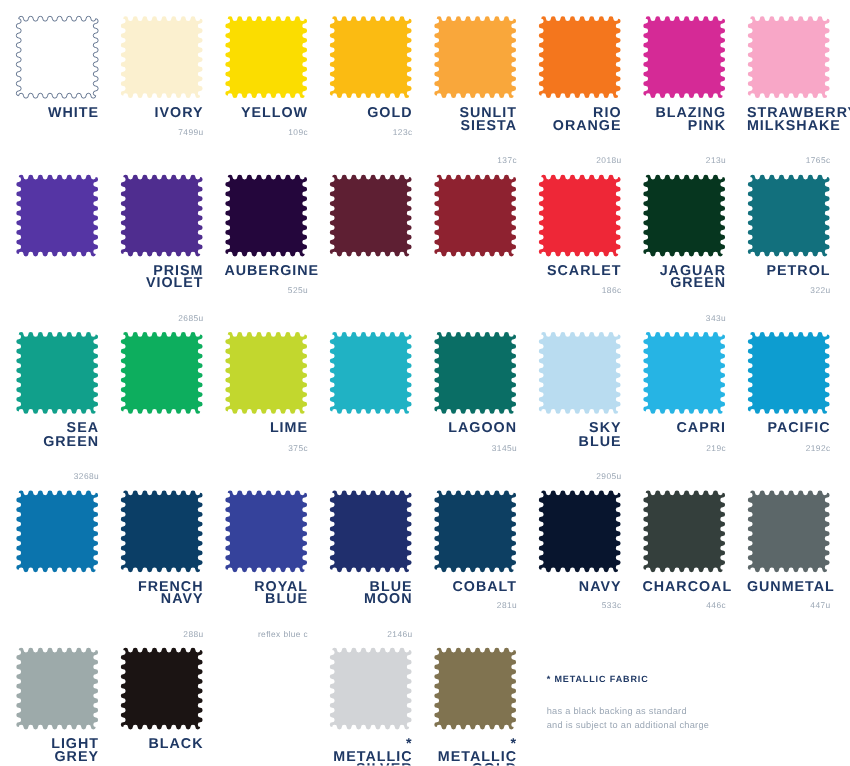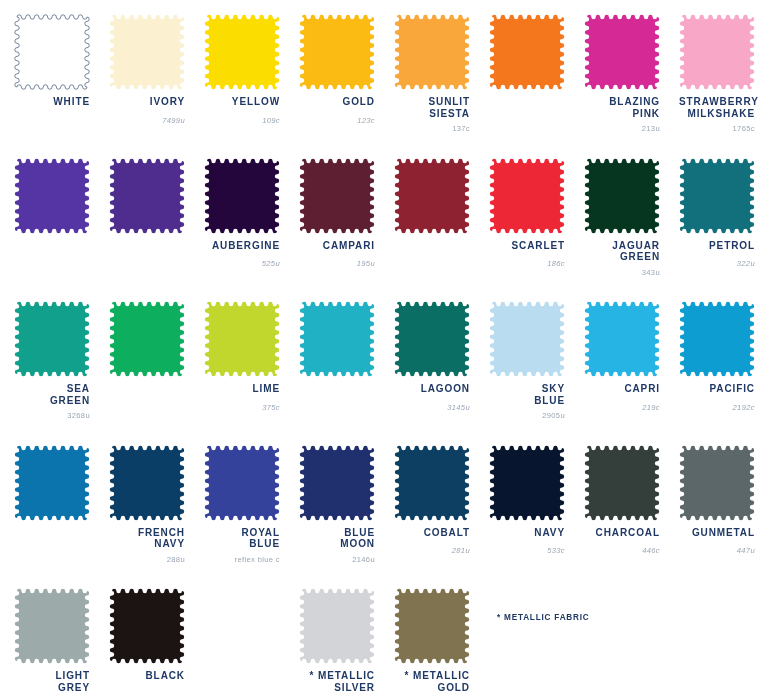--- a/index.html
+++ b/index.html
@@ -49,38 +49,38 @@
     height: 76px;
   }
 
   
   .labels {
     width: 76px;
     margin-top: 6px;
     text-align: right;
   }
   .name {
-    font-size: 10px;
+    font-size: 13px;
     font-weight: bold;
     letter-spacing: 0.9px;
     line-height: 11.5px;
     color: #1f3864;
     text-transform: uppercase;
     white-space: pre-line;
   }
   .code {
     font-size: 7.6px;
     font-weight: normal;
     letter-spacing: 0.35px;
     color: #9aa6b4;
     line-height: 11px;
     height: 11px;
   }
-  .code-row1 { margin-top: 7px; font-style: italic; }
-  .code-row2 { margin-top: 4px; }
+  .code-row1 { margin-top: 7px; }
+  .code-row2 { margin-top: 21px; }
 
   
   .note {
     position: absolute;
     left: 497px;
     top: 613px;
     width: 265px;
   }
   .note-title {
     font-size: 8.2px;
@@ -193,20 +193,25 @@
 SIESTA</div>
           <div class="code code-row2">137c</div>
         </div>
       </div>
       <div class="cell">
         <div class="swatch-wrap">
           <svg class="swatch" viewBox="0 0 76 76">
             <path d="M 3 3 a 2.1875 2.1875 0 0 1 4.375 0 a 2.1875 2.1875 0 0 0 4.375 0 a 2.1875 2.1875 0 0 1 4.375 0 a 2.1875 2.1875 0 0 0 4.375 0 a 2.1875 2.1875 0 0 1 4.375 0 a 2.1875 2.1875 0 0 0 4.375 0 a 2.1875 2.1875 0 0 1 4.375 0 a 2.1875 2.1875 0 0 0 4.375 0 a 2.1875 2.1875 0 0 1 4.375 0 a 2.1875 2.1875 0 0 0 4.375 0 a 2.1875 2.1875 0 0 1 4.375 0 a 2.1875 2.1875 0 0 0 4.375 0 a 2.1875 2.1875 0 0 1 4.375 0 a 2.1875 2.1875 0 0 0 4.375 0 a 2.1875 2.1875 0 0 1 4.375 0 a 2.1875 2.1875 0 0 0 4.375 0 a 2.1875 2.1875 0 0 1 0 4.375 a 2.1875 2.1875 0 0 0 0 4.375 a 2.1875 2.1875 0 0 1 0 4.375 a 2.1875 2.1875 0 0 0 0 4.375 a 2.1875 2.1875 0 0 1 0 4.375 a 2.1875 2.1875 0 0 0 0 4.375 a 2.1875 2.1875 0 0 1 0 4.375 a 2.1875 2.1875 0 0 0 0 4.375 a 2.1875 2.1875 0 0 1 0 4.375 a 2.1875 2.1875 0 0 0 0 4.375 a 2.1875 2.1875 0 0 1 0 4.375 a 2.1875 2.1875 0 0 0 0 4.375 a 2.1875 2.1875 0 0 1 0 4.375 a 2.1875 2.1875 0 0 0 0 4.375 a 2.1875 2.1875 0 0 1 0 4.375 a 2.1875 2.1875 0 0 0 0 4.375 a 2.1875 2.1875 0 0 1 -4.375 0 a 2.1875 2.1875 0 0 0 -4.375 0 a 2.1875 2.1875 0 0 1 -4.375 0 a 2.1875 2.1875 0 0 0 -4.375 0 a 2.1875 2.1875 0 0 1 -4.375 0 a 2.1875 2.1875 0 0 0 -4.375 0 a 2.1875 2.1875 0 0 1 -4.375 0 a 2.1875 2.1875 0 0 0 -4.375 0 a 2.1875 2.1875 0 0 1 -4.375 0 a 2.1875 2.1875 0 0 0 -4.375 0 a 2.1875 2.1875 0 0 1 -4.375 0 a 2.1875 2.1875 0 0 0 -4.375 0 a 2.1875 2.1875 0 0 1 -4.375 0 a 2.1875 2.1875 0 0 0 -4.375 0 a 2.1875 2.1875 0 0 1 -4.375 0 a 2.1875 2.1875 0 0 0 -4.375 0 a 2.1875 2.1875 0 0 1 0 -4.375 a 2.1875 2.1875 0 0 0 0 -4.375 a 2.1875 2.1875 0 0 1 0 -4.375 a 2.1875 2.1875 0 0 0 0 -4.375 a 2.1875 2.1875 0 0 1 0 -4.375 a 2.1875 2.1875 0 0 0 0 -4.375 a 2.1875 2.1875 0 0 1 0 -4.375 a 2.1875 2.1875 0 0 0 0 -4.375 a 2.1875 2.1875 0 0 1 0 -4.375 a 2.1875 2.1875 0 0 0 0 -4.375 a 2.1875 2.1875 0 0 1 0 -4.375 a 2.1875 2.1875 0 0 0 0 -4.375 a 2.1875 2.1875 0 0 1 0 -4.375 a 2.1875 2.1875 0 0 0 0 -4.375 a 2.1875 2.1875 0 0 1 0 -4.375 a 2.1875 2.1875 0 0 0 0 -4.375 Z" fill="#f4761d" stroke="none"></path>
           </svg>
         </div>
+        <div class="labels">
+          <div class="name">RIO
+ORANGE</div>
+          <div class="code code-row2">2018u</div>
+        </div>
       </div>
       <div class="cell">
         <div class="swatch-wrap">
           <svg class="swatch" viewBox="0 0 76 76">
             <path d="M 3 3 a 2.1875 2.1875 0 0 1 4.375 0 a 2.1875 2.1875 0 0 0 4.375 0 a 2.1875 2.1875 0 0 1 4.375 0 a 2.1875 2.1875 0 0 0 4.375 0 a 2.1875 2.1875 0 0 1 4.375 0 a 2.1875 2.1875 0 0 0 4.375 0 a 2.1875 2.1875 0 0 1 4.375 0 a 2.1875 2.1875 0 0 0 4.375 0 a 2.1875 2.1875 0 0 1 4.375 0 a 2.1875 2.1875 0 0 0 4.375 0 a 2.1875 2.1875 0 0 1 4.375 0 a 2.1875 2.1875 0 0 0 4.375 0 a 2.1875 2.1875 0 0 1 4.375 0 a 2.1875 2.1875 0 0 0 4.375 0 a 2.1875 2.1875 0 0 1 4.375 0 a 2.1875 2.1875 0 0 0 4.375 0 a 2.1875 2.1875 0 0 1 0 4.375 a 2.1875 2.1875 0 0 0 0 4.375 a 2.1875 2.1875 0 0 1 0 4.375 a 2.1875 2.1875 0 0 0 0 4.375 a 2.1875 2.1875 0 0 1 0 4.375 a 2.1875 2.1875 0 0 0 0 4.375 a 2.1875 2.1875 0 0 1 0 4.375 a 2.1875 2.1875 0 0 0 0 4.375 a 2.1875 2.1875 0 0 1 0 4.375 a 2.1875 2.1875 0 0 0 0 4.375 a 2.1875 2.1875 0 0 1 0 4.375 a 2.1875 2.1875 0 0 0 0 4.375 a 2.1875 2.1875 0 0 1 0 4.375 a 2.1875 2.1875 0 0 0 0 4.375 a 2.1875 2.1875 0 0 1 0 4.375 a 2.1875 2.1875 0 0 0 0 4.375 a 2.1875 2.1875 0 0 1 -4.375 0 a 2.1875 2.1875 0 0 0 -4.375 0 a 2.1875 2.1875 0 0 1 -4.375 0 a 2.1875 2.1875 0 0 0 -4.375 0 a 2.1875 2.1875 0 0 1 -4.375 0 a 2.1875 2.1875 0 0 0 -4.375 0 a 2.1875 2.1875 0 0 1 -4.375 0 a 2.1875 2.1875 0 0 0 -4.375 0 a 2.1875 2.1875 0 0 1 -4.375 0 a 2.1875 2.1875 0 0 0 -4.375 0 a 2.1875 2.1875 0 0 1 -4.375 0 a 2.1875 2.1875 0 0 0 -4.375 0 a 2.1875 2.1875 0 0 1 -4.375 0 a 2.1875 2.1875 0 0 0 -4.375 0 a 2.1875 2.1875 0 0 1 -4.375 0 a 2.1875 2.1875 0 0 0 -4.375 0 a 2.1875 2.1875 0 0 1 0 -4.375 a 2.1875 2.1875 0 0 0 0 -4.375 a 2.1875 2.1875 0 0 1 0 -4.375 a 2.1875 2.1875 0 0 0 0 -4.375 a 2.1875 2.1875 0 0 1 0 -4.375 a 2.1875 2.1875 0 0 0 0 -4.375 a 2.1875 2.1875 0 0 1 0 -4.375 a 2.1875 2.1875 0 0 0 0 -4.375 a 2.1875 2.1875 0 0 1 0 -4.375 a 2.1875 2.1875 0 0 0 0 -4.375 a 2.1875 2.1875 0 0 1 0 -4.375 a 2.1875 2.1875 0 0 0 0 -4.375 a 2.1875 2.1875 0 0 1 0 -4.375 a 2.1875 2.1875 0 0 0 0 -4.375 a 2.1875 2.1875 0 0 1 0 -4.375 a 2.1875 2.1875 0 0 0 0 -4.375 Z" fill="#d52a96" stroke="none"></path>
           </svg>
         </div>
         <div class="labels">
           <div class="name">BLAZING
 PINK</div>
@@ -231,41 +236,42 @@
             <path d="M 3 3 a 2.1875 2.1875 0 0 1 4.375 0 a 2.1875 2.1875 0 0 0 4.375 0 a 2.1875 2.1875 0 0 1 4.375 0 a 2.1875 2.1875 0 0 0 4.375 0 a 2.1875 2.1875 0 0 1 4.375 0 a 2.1875 2.1875 0 0 0 4.375 0 a 2.1875 2.1875 0 0 1 4.375 0 a 2.1875 2.1875 0 0 0 4.375 0 a 2.1875 2.1875 0 0 1 4.375 0 a 2.1875 2.1875 0 0 0 4.375 0 a 2.1875 2.1875 0 0 1 4.375 0 a 2.1875 2.1875 0 0 0 4.375 0 a 2.1875 2.1875 0 0 1 4.375 0 a 2.1875 2.1875 0 0 0 4.375 0 a 2.1875 2.1875 0 0 1 4.375 0 a 2.1875 2.1875 0 0 0 4.375 0 a 2.1875 2.1875 0 0 1 0 4.375 a 2.1875 2.1875 0 0 0 0 4.375 a 2.1875 2.1875 0 0 1 0 4.375 a 2.1875 2.1875 0 0 0 0 4.375 a 2.1875 2.1875 0 0 1 0 4.375 a 2.1875 2.1875 0 0 0 0 4.375 a 2.1875 2.1875 0 0 1 0 4.375 a 2.1875 2.1875 0 0 0 0 4.375 a 2.1875 2.1875 0 0 1 0 4.375 a 2.1875 2.1875 0 0 0 0 4.375 a 2.1875 2.1875 0 0 1 0 4.375 a 2.1875 2.1875 0 0 0 0 4.375 a 2.1875 2.1875 0 0 1 0 4.375 a 2.1875 2.1875 0 0 0 0 4.375 a 2.1875 2.1875 0 0 1 0 4.375 a 2.1875 2.1875 0 0 0 0 4.375 a 2.1875 2.1875 0 0 1 -4.375 0 a 2.1875 2.1875 0 0 0 -4.375 0 a 2.1875 2.1875 0 0 1 -4.375 0 a 2.1875 2.1875 0 0 0 -4.375 0 a 2.1875 2.1875 0 0 1 -4.375 0 a 2.1875 2.1875 0 0 0 -4.375 0 a 2.1875 2.1875 0 0 1 -4.375 0 a 2.1875 2.1875 0 0 0 -4.375 0 a 2.1875 2.1875 0 0 1 -4.375 0 a 2.1875 2.1875 0 0 0 -4.375 0 a 2.1875 2.1875 0 0 1 -4.375 0 a 2.1875 2.1875 0 0 0 -4.375 0 a 2.1875 2.1875 0 0 1 -4.375 0 a 2.1875 2.1875 0 0 0 -4.375 0 a 2.1875 2.1875 0 0 1 -4.375 0 a 2.1875 2.1875 0 0 0 -4.375 0 a 2.1875 2.1875 0 0 1 0 -4.375 a 2.1875 2.1875 0 0 0 0 -4.375 a 2.1875 2.1875 0 0 1 0 -4.375 a 2.1875 2.1875 0 0 0 0 -4.375 a 2.1875 2.1875 0 0 1 0 -4.375 a 2.1875 2.1875 0 0 0 0 -4.375 a 2.1875 2.1875 0 0 1 0 -4.375 a 2.1875 2.1875 0 0 0 0 -4.375 a 2.1875 2.1875 0 0 1 0 -4.375 a 2.1875 2.1875 0 0 0 0 -4.375 a 2.1875 2.1875 0 0 1 0 -4.375 a 2.1875 2.1875 0 0 0 0 -4.375 a 2.1875 2.1875 0 0 1 0 -4.375 a 2.1875 2.1875 0 0 0 0 -4.375 a 2.1875 2.1875 0 0 1 0 -4.375 a 2.1875 2.1875 0 0 0 0 -4.375 Z" fill="#5535a4" stroke="none"></path>
           </svg>
         </div>
       </div>
       <div class="cell">
         <div class="swatch-wrap">
           <svg class="swatch" viewBox="0 0 76 76">
             <path d="M 3 3 a 2.1875 2.1875 0 0 1 4.375 0 a 2.1875 2.1875 0 0 0 4.375 0 a 2.1875 2.1875 0 0 1 4.375 0 a 2.1875 2.1875 0 0 0 4.375 0 a 2.1875 2.1875 0 0 1 4.375 0 a 2.1875 2.1875 0 0 0 4.375 0 a 2.1875 2.1875 0 0 1 4.375 0 a 2.1875 2.1875 0 0 0 4.375 0 a 2.1875 2.1875 0 0 1 4.375 0 a 2.1875 2.1875 0 0 0 4.375 0 a 2.1875 2.1875 0 0 1 4.375 0 a 2.1875 2.1875 0 0 0 4.375 0 a 2.1875 2.1875 0 0 1 4.375 0 a 2.1875 2.1875 0 0 0 4.375 0 a 2.1875 2.1875 0 0 1 4.375 0 a 2.1875 2.1875 0 0 0 4.375 0 a 2.1875 2.1875 0 0 1 0 4.375 a 2.1875 2.1875 0 0 0 0 4.375 a 2.1875 2.1875 0 0 1 0 4.375 a 2.1875 2.1875 0 0 0 0 4.375 a 2.1875 2.1875 0 0 1 0 4.375 a 2.1875 2.1875 0 0 0 0 4.375 a 2.1875 2.1875 0 0 1 0 4.375 a 2.1875 2.1875 0 0 0 0 4.375 a 2.1875 2.1875 0 0 1 0 4.375 a 2.1875 2.1875 0 0 0 0 4.375 a 2.1875 2.1875 0 0 1 0 4.375 a 2.1875 2.1875 0 0 0 0 4.375 a 2.1875 2.1875 0 0 1 0 4.375 a 2.1875 2.1875 0 0 0 0 4.375 a 2.1875 2.1875 0 0 1 0 4.375 a 2.1875 2.1875 0 0 0 0 4.375 a 2.1875 2.1875 0 0 1 -4.375 0 a 2.1875 2.1875 0 0 0 -4.375 0 a 2.1875 2.1875 0 0 1 -4.375 0 a 2.1875 2.1875 0 0 0 -4.375 0 a 2.1875 2.1875 0 0 1 -4.375 0 a 2.1875 2.1875 0 0 0 -4.375 0 a 2.1875 2.1875 0 0 1 -4.375 0 a 2.1875 2.1875 0 0 0 -4.375 0 a 2.1875 2.1875 0 0 1 -4.375 0 a 2.1875 2.1875 0 0 0 -4.375 0 a 2.1875 2.1875 0 0 1 -4.375 0 a 2.1875 2.1875 0 0 0 -4.375 0 a 2.1875 2.1875 0 0 1 -4.375 0 a 2.1875 2.1875 0 0 0 -4.375 0 a 2.1875 2.1875 0 0 1 -4.375 0 a 2.1875 2.1875 0 0 0 -4.375 0 a 2.1875 2.1875 0 0 1 0 -4.375 a 2.1875 2.1875 0 0 0 0 -4.375 a 2.1875 2.1875 0 0 1 0 -4.375 a 2.1875 2.1875 0 0 0 0 -4.375 a 2.1875 2.1875 0 0 1 0 -4.375 a 2.1875 2.1875 0 0 0 0 -4.375 a 2.1875 2.1875 0 0 1 0 -4.375 a 2.1875 2.1875 0 0 0 0 -4.375 a 2.1875 2.1875 0 0 1 0 -4.375 a 2.1875 2.1875 0 0 0 0 -4.375 a 2.1875 2.1875 0 0 1 0 -4.375 a 2.1875 2.1875 0 0 0 0 -4.375 a 2.1875 2.1875 0 0 1 0 -4.375 a 2.1875 2.1875 0 0 0 0 -4.375 a 2.1875 2.1875 0 0 1 0 -4.375 a 2.1875 2.1875 0 0 0 0 -4.375 Z" fill="#4f2d8f" stroke="none"></path>
           </svg>
         </div>
+        <div class="labels">
+          <div class="name">PRISM
+VIOLET</div>
+          <div class="code code-row2">2685u</div>
+        </div>
       </div>
       <div class="cell">
         <div class="swatch-wrap">
           <svg class="swatch" viewBox="0 0 76 76">
             <path d="M 3 3 a 2.1875 2.1875 0 0 1 4.375 0 a 2.1875 2.1875 0 0 0 4.375 0 a 2.1875 2.1875 0 0 1 4.375 0 a 2.1875 2.1875 0 0 0 4.375 0 a 2.1875 2.1875 0 0 1 4.375 0 a 2.1875 2.1875 0 0 0 4.375 0 a 2.1875 2.1875 0 0 1 4.375 0 a 2.1875 2.1875 0 0 0 4.375 0 a 2.1875 2.1875 0 0 1 4.375 0 a 2.1875 2.1875 0 0 0 4.375 0 a 2.1875 2.1875 0 0 1 4.375 0 a 2.1875 2.1875 0 0 0 4.375 0 a 2.1875 2.1875 0 0 1 4.375 0 a 2.1875 2.1875 0 0 0 4.375 0 a 2.1875 2.1875 0 0 1 4.375 0 a 2.1875 2.1875 0 0 0 4.375 0 a 2.1875 2.1875 0 0 1 0 4.375 a 2.1875 2.1875 0 0 0 0 4.375 a 2.1875 2.1875 0 0 1 0 4.375 a 2.1875 2.1875 0 0 0 0 4.375 a 2.1875 2.1875 0 0 1 0 4.375 a 2.1875 2.1875 0 0 0 0 4.375 a 2.1875 2.1875 0 0 1 0 4.375 a 2.1875 2.1875 0 0 0 0 4.375 a 2.1875 2.1875 0 0 1 0 4.375 a 2.1875 2.1875 0 0 0 0 4.375 a 2.1875 2.1875 0 0 1 0 4.375 a 2.1875 2.1875 0 0 0 0 4.375 a 2.1875 2.1875 0 0 1 0 4.375 a 2.1875 2.1875 0 0 0 0 4.375 a 2.1875 2.1875 0 0 1 0 4.375 a 2.1875 2.1875 0 0 0 0 4.375 a 2.1875 2.1875 0 0 1 -4.375 0 a 2.1875 2.1875 0 0 0 -4.375 0 a 2.1875 2.1875 0 0 1 -4.375 0 a 2.1875 2.1875 0 0 0 -4.375 0 a 2.1875 2.1875 0 0 1 -4.375 0 a 2.1875 2.1875 0 0 0 -4.375 0 a 2.1875 2.1875 0 0 1 -4.375 0 a 2.1875 2.1875 0 0 0 -4.375 0 a 2.1875 2.1875 0 0 1 -4.375 0 a 2.1875 2.1875 0 0 0 -4.375 0 a 2.1875 2.1875 0 0 1 -4.375 0 a 2.1875 2.1875 0 0 0 -4.375 0 a 2.1875 2.1875 0 0 1 -4.375 0 a 2.1875 2.1875 0 0 0 -4.375 0 a 2.1875 2.1875 0 0 1 -4.375 0 a 2.1875 2.1875 0 0 0 -4.375 0 a 2.1875 2.1875 0 0 1 0 -4.375 a 2.1875 2.1875 0 0 0 0 -4.375 a 2.1875 2.1875 0 0 1 0 -4.375 a 2.1875 2.1875 0 0 0 0 -4.375 a 2.1875 2.1875 0 0 1 0 -4.375 a 2.1875 2.1875 0 0 0 0 -4.375 a 2.1875 2.1875 0 0 1 0 -4.375 a 2.1875 2.1875 0 0 0 0 -4.375 a 2.1875 2.1875 0 0 1 0 -4.375 a 2.1875 2.1875 0 0 0 0 -4.375 a 2.1875 2.1875 0 0 1 0 -4.375 a 2.1875 2.1875 0 0 0 0 -4.375 a 2.1875 2.1875 0 0 1 0 -4.375 a 2.1875 2.1875 0 0 0 0 -4.375 a 2.1875 2.1875 0 0 1 0 -4.375 a 2.1875 2.1875 0 0 0 0 -4.375 Z" fill="#24063c" stroke="none"></path>
           </svg>
         </div>
         <div class="labels">
           <div class="name">AUBERGINE</div>
           <div class="code code-row1">525u</div>
         </div>
       </div>
       <div class="cell">
         <div class="swatch-wrap">
           <svg class="swatch" viewBox="0 0 76 76">
             <path d="M 3 3 a 2.1875 2.1875 0 0 1 4.375 0 a 2.1875 2.1875 0 0 0 4.375 0 a 2.1875 2.1875 0 0 1 4.375 0 a 2.1875 2.1875 0 0 0 4.375 0 a 2.1875 2.1875 0 0 1 4.375 0 a 2.1875 2.1875 0 0 0 4.375 0 a 2.1875 2.1875 0 0 1 4.375 0 a 2.1875 2.1875 0 0 0 4.375 0 a 2.1875 2.1875 0 0 1 4.375 0 a 2.1875 2.1875 0 0 0 4.375 0 a 2.1875 2.1875 0 0 1 4.375 0 a 2.1875 2.1875 0 0 0 4.375 0 a 2.1875 2.1875 0 0 1 4.375 0 a 2.1875 2.1875 0 0 0 4.375 0 a 2.1875 2.1875 0 0 1 4.375 0 a 2.1875 2.1875 0 0 0 4.375 0 a 2.1875 2.1875 0 0 1 0 4.375 a 2.1875 2.1875 0 0 0 0 4.375 a 2.1875 2.1875 0 0 1 0 4.375 a 2.1875 2.1875 0 0 0 0 4.375 a 2.1875 2.1875 0 0 1 0 4.375 a 2.1875 2.1875 0 0 0 0 4.375 a 2.1875 2.1875 0 0 1 0 4.375 a 2.1875 2.1875 0 0 0 0 4.375 a 2.1875 2.1875 0 0 1 0 4.375 a 2.1875 2.1875 0 0 0 0 4.375 a 2.1875 2.1875 0 0 1 0 4.375 a 2.1875 2.1875 0 0 0 0 4.375 a 2.1875 2.1875 0 0 1 0 4.375 a 2.1875 2.1875 0 0 0 0 4.375 a 2.1875 2.1875 0 0 1 0 4.375 a 2.1875 2.1875 0 0 0 0 4.375 a 2.1875 2.1875 0 0 1 -4.375 0 a 2.1875 2.1875 0 0 0 -4.375 0 a 2.1875 2.1875 0 0 1 -4.375 0 a 2.1875 2.1875 0 0 0 -4.375 0 a 2.1875 2.1875 0 0 1 -4.375 0 a 2.1875 2.1875 0 0 0 -4.375 0 a 2.1875 2.1875 0 0 1 -4.375 0 a 2.1875 2.1875 0 0 0 -4.375 0 a 2.1875 2.1875 0 0 1 -4.375 0 a 2.1875 2.1875 0 0 0 -4.375 0 a 2.1875 2.1875 0 0 1 -4.375 0 a 2.1875 2.1875 0 0 0 -4.375 0 a 2.1875 2.1875 0 0 1 -4.375 0 a 2.1875 2.1875 0 0 0 -4.375 0 a 2.1875 2.1875 0 0 1 -4.375 0 a 2.1875 2.1875 0 0 0 -4.375 0 a 2.1875 2.1875 0 0 1 0 -4.375 a 2.1875 2.1875 0 0 0 0 -4.375 a 2.1875 2.1875 0 0 1 0 -4.375 a 2.1875 2.1875 0 0 0 0 -4.375 a 2.1875 2.1875 0 0 1 0 -4.375 a 2.1875 2.1875 0 0 0 0 -4.375 a 2.1875 2.1875 0 0 1 0 -4.375 a 2.1875 2.1875 0 0 0 0 -4.375 a 2.1875 2.1875 0 0 1 0 -4.375 a 2.1875 2.1875 0 0 0 0 -4.375 a 2.1875 2.1875 0 0 1 0 -4.375 a 2.1875 2.1875 0 0 0 0 -4.375 a 2.1875 2.1875 0 0 1 0 -4.375 a 2.1875 2.1875 0 0 0 0 -4.375 a 2.1875 2.1875 0 0 1 0 -4.375 a 2.1875 2.1875 0 0 0 0 -4.375 Z" fill="#5e1f33" stroke="none"></path>
           </svg>
-        </div>
-        <div class="labels">
-          <div class="name">CAMPARI</div>
-          <div class="code code-row1">195u</div>
         </div>
       </div>
       <div class="cell">
         <div class="swatch-wrap">
           <svg class="swatch" viewBox="0 0 76 76">
             <path d="M 3 3 a 2.1875 2.1875 0 0 1 4.375 0 a 2.1875 2.1875 0 0 0 4.375 0 a 2.1875 2.1875 0 0 1 4.375 0 a 2.1875 2.1875 0 0 0 4.375 0 a 2.1875 2.1875 0 0 1 4.375 0 a 2.1875 2.1875 0 0 0 4.375 0 a 2.1875 2.1875 0 0 1 4.375 0 a 2.1875 2.1875 0 0 0 4.375 0 a 2.1875 2.1875 0 0 1 4.375 0 a 2.1875 2.1875 0 0 0 4.375 0 a 2.1875 2.1875 0 0 1 4.375 0 a 2.1875 2.1875 0 0 0 4.375 0 a 2.1875 2.1875 0 0 1 4.375 0 a 2.1875 2.1875 0 0 0 4.375 0 a 2.1875 2.1875 0 0 1 4.375 0 a 2.1875 2.1875 0 0 0 4.375 0 a 2.1875 2.1875 0 0 1 0 4.375 a 2.1875 2.1875 0 0 0 0 4.375 a 2.1875 2.1875 0 0 1 0 4.375 a 2.1875 2.1875 0 0 0 0 4.375 a 2.1875 2.1875 0 0 1 0 4.375 a 2.1875 2.1875 0 0 0 0 4.375 a 2.1875 2.1875 0 0 1 0 4.375 a 2.1875 2.1875 0 0 0 0 4.375 a 2.1875 2.1875 0 0 1 0 4.375 a 2.1875 2.1875 0 0 0 0 4.375 a 2.1875 2.1875 0 0 1 0 4.375 a 2.1875 2.1875 0 0 0 0 4.375 a 2.1875 2.1875 0 0 1 0 4.375 a 2.1875 2.1875 0 0 0 0 4.375 a 2.1875 2.1875 0 0 1 0 4.375 a 2.1875 2.1875 0 0 0 0 4.375 a 2.1875 2.1875 0 0 1 -4.375 0 a 2.1875 2.1875 0 0 0 -4.375 0 a 2.1875 2.1875 0 0 1 -4.375 0 a 2.1875 2.1875 0 0 0 -4.375 0 a 2.1875 2.1875 0 0 1 -4.375 0 a 2.1875 2.1875 0 0 0 -4.375 0 a 2.1875 2.1875 0 0 1 -4.375 0 a 2.1875 2.1875 0 0 0 -4.375 0 a 2.1875 2.1875 0 0 1 -4.375 0 a 2.1875 2.1875 0 0 0 -4.375 0 a 2.1875 2.1875 0 0 1 -4.375 0 a 2.1875 2.1875 0 0 0 -4.375 0 a 2.1875 2.1875 0 0 1 -4.375 0 a 2.1875 2.1875 0 0 0 -4.375 0 a 2.1875 2.1875 0 0 1 -4.375 0 a 2.1875 2.1875 0 0 0 -4.375 0 a 2.1875 2.1875 0 0 1 0 -4.375 a 2.1875 2.1875 0 0 0 0 -4.375 a 2.1875 2.1875 0 0 1 0 -4.375 a 2.1875 2.1875 0 0 0 0 -4.375 a 2.1875 2.1875 0 0 1 0 -4.375 a 2.1875 2.1875 0 0 0 0 -4.375 a 2.1875 2.1875 0 0 1 0 -4.375 a 2.1875 2.1875 0 0 0 0 -4.375 a 2.1875 2.1875 0 0 1 0 -4.375 a 2.1875 2.1875 0 0 0 0 -4.375 a 2.1875 2.1875 0 0 1 0 -4.375 a 2.1875 2.1875 0 0 0 0 -4.375 a 2.1875 2.1875 0 0 1 0 -4.375 a 2.1875 2.1875 0 0 0 0 -4.375 a 2.1875 2.1875 0 0 1 0 -4.375 a 2.1875 2.1875 0 0 0 0 -4.375 Z" fill="#8e2230" stroke="none"></path>
           </svg>
         </div>
       </div>
       <div class="cell">
@@ -516,15 +522,17 @@
 GOLD</div>
         </div>
       </div>
       <div class="cell"></div>
       <div class="cell"></div>
       <div class="cell"></div>
     </div>
 
   <div class="note">
     <div class="note-title">* METALLIC FABRIC</div>
+    <div class="note-body">has a black backing as standard
+and is subject to an additional charge</div>
   </div>
 
 </div>
 
 </body></html>

